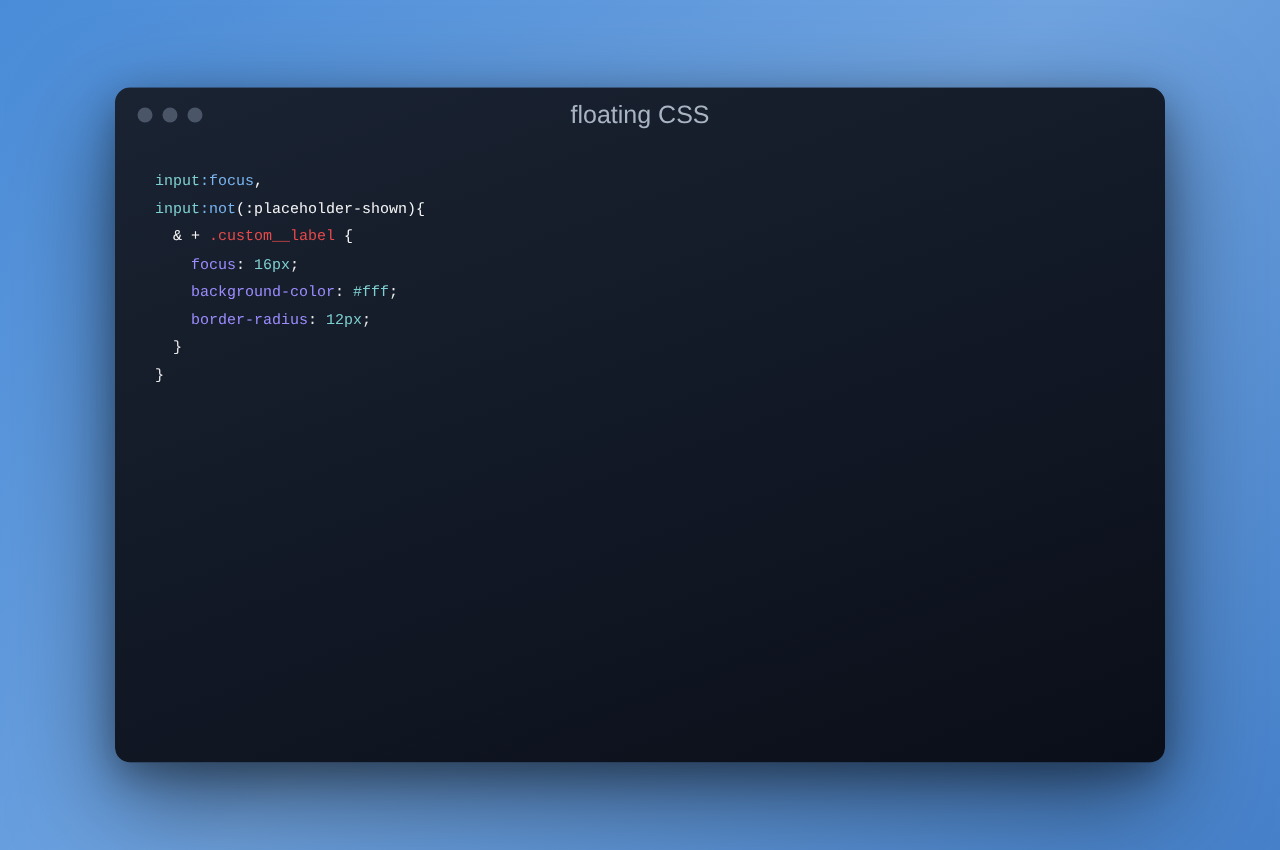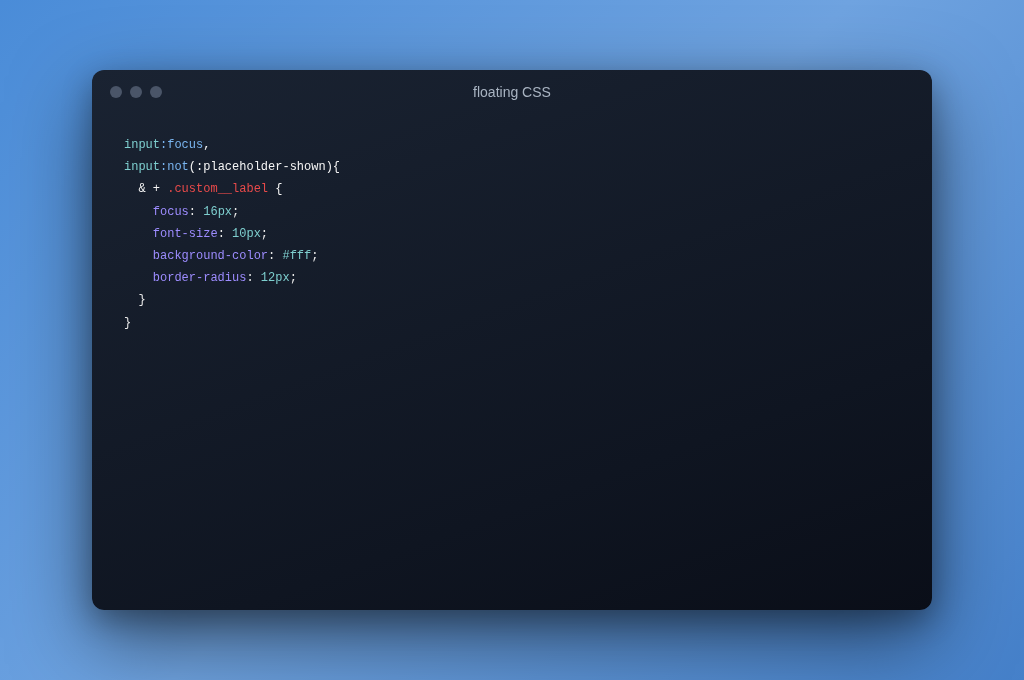--- a/index.html
+++ b/index.html
@@ -39,21 +39,21 @@
       width: 12px;
       height: 12px;
       border-radius: 50%;
       background: #4a5568;
     }
     .title {
       position: absolute;
       left: 50%;
       transform: translateX(-50%);
       color: #a9b4c2;
-      font-size: 14px;
+      font-size: 20px;
       font-weight: 400;
     }
     .code {
       padding: 20px 32px;
       font-family: 'SF Mono', Monaco, Menlo, Consolas, 'Courier New', monospace;
       font-size: 12px;
       line-height: 1.85;
       color: #e8e8e8;
     }
     .line {
@@ -78,19 +78,18 @@
       <div class="dot"></div>
       <div class="dot"></div>
     </div>
     <div class="title">floating CSS</div>
   </div>
   <div class="code" id="code-block">
       <div class="line"><span class="token-tag">input</span><span class="token-pseudo">:focus</span><span class="token-white">,</span></div>
       <div class="line"><span class="token-tag">input</span><span class="token-pseudo">:not</span><span class="token-white">(:placeholder-shown){</span></div>
       <div class="line"><span>  </span><span class="token-white">&amp; + </span><span class="token-class">.custom__label </span><span class="token-white">{</span></div>
       <div class="line"><span>    </span><span class="token-prop">focus</span><span class="token-punct">: </span><span class="token-value">16px</span><span class="token-punct">;</span></div>
-      <div class="line"><span>    </span><span class="token-prop">font-size</span><span class="token-punct">: </span><span class="token-value">10px</span><span class="token-punct">;</span></div>
       <div class="line"><span>    </span><span class="token-prop">background-color</span><span class="token-punct">: </span><span class="token-value">#fff</span><span class="token-punct">;</span></div>
       <div class="line"><span>    </span><span class="token-prop">border-radius</span><span class="token-punct">: </span><span class="token-value">12px</span><span class="token-punct">;</span></div>
       <div class="line"><span>  </span><span class="token-brace">}</span></div>
       <div class="line"><span class="token-brace">}</span></div>
     </div>
 </div>
 
 </body></html>

